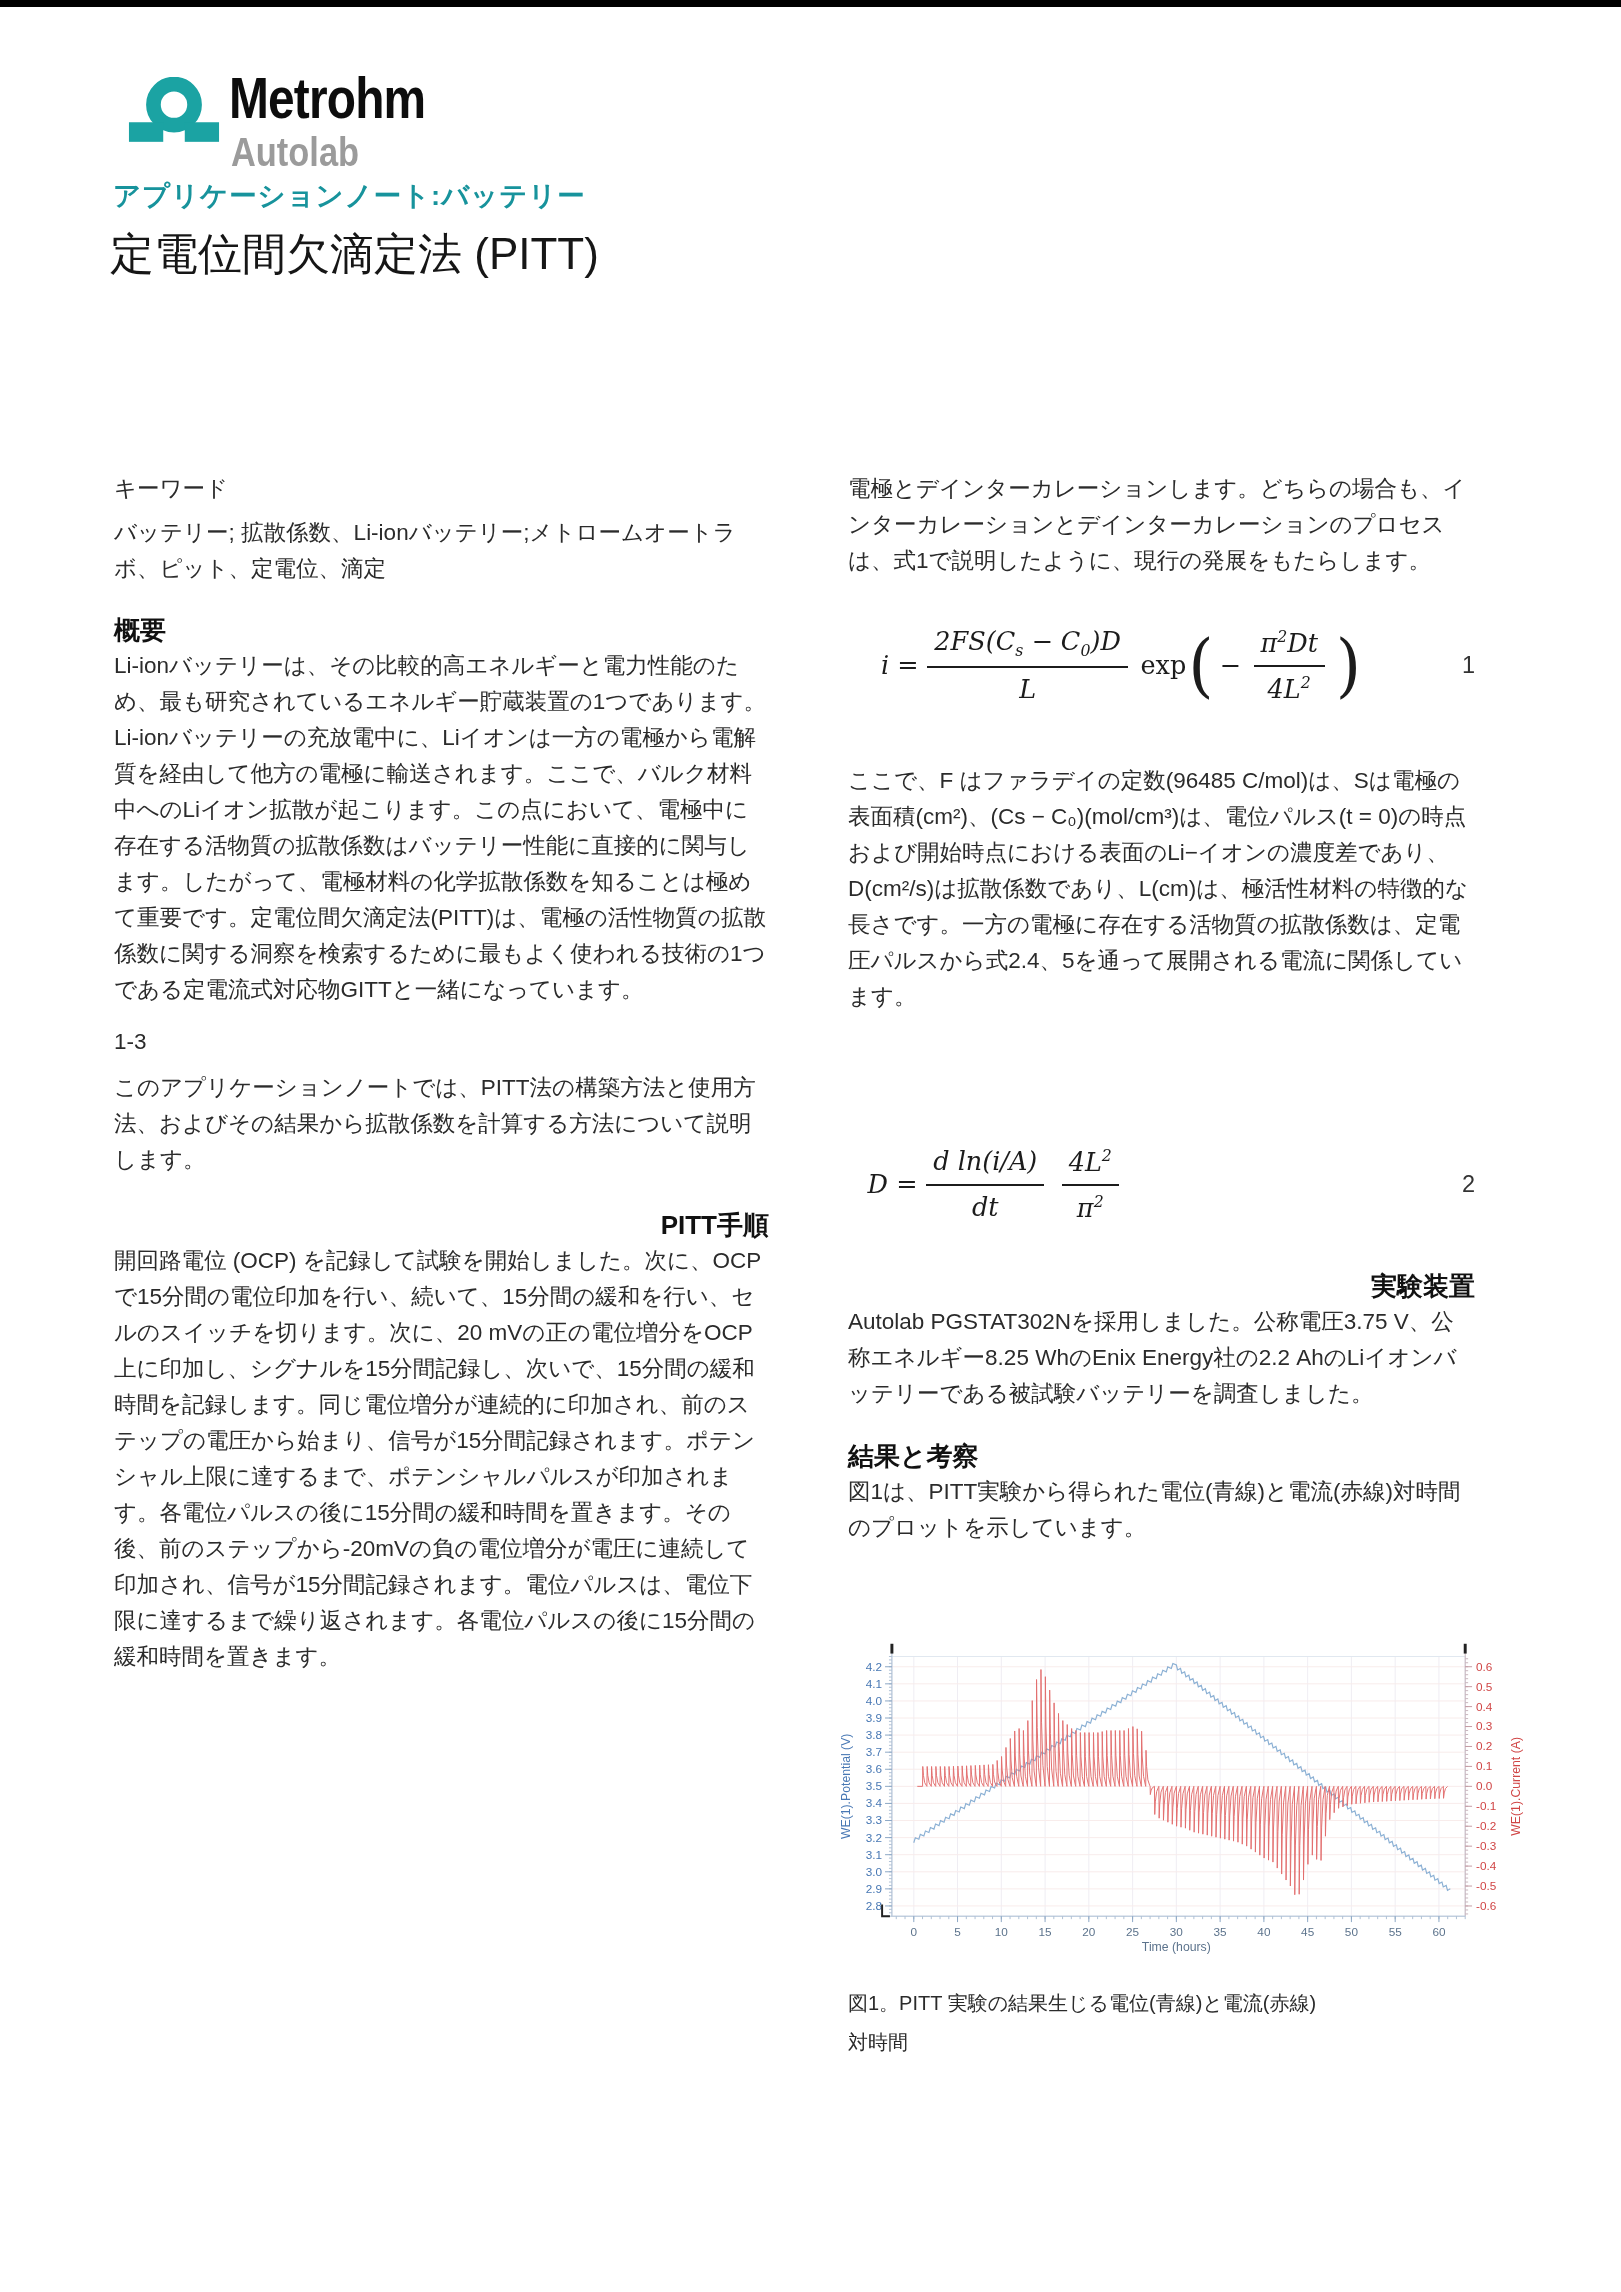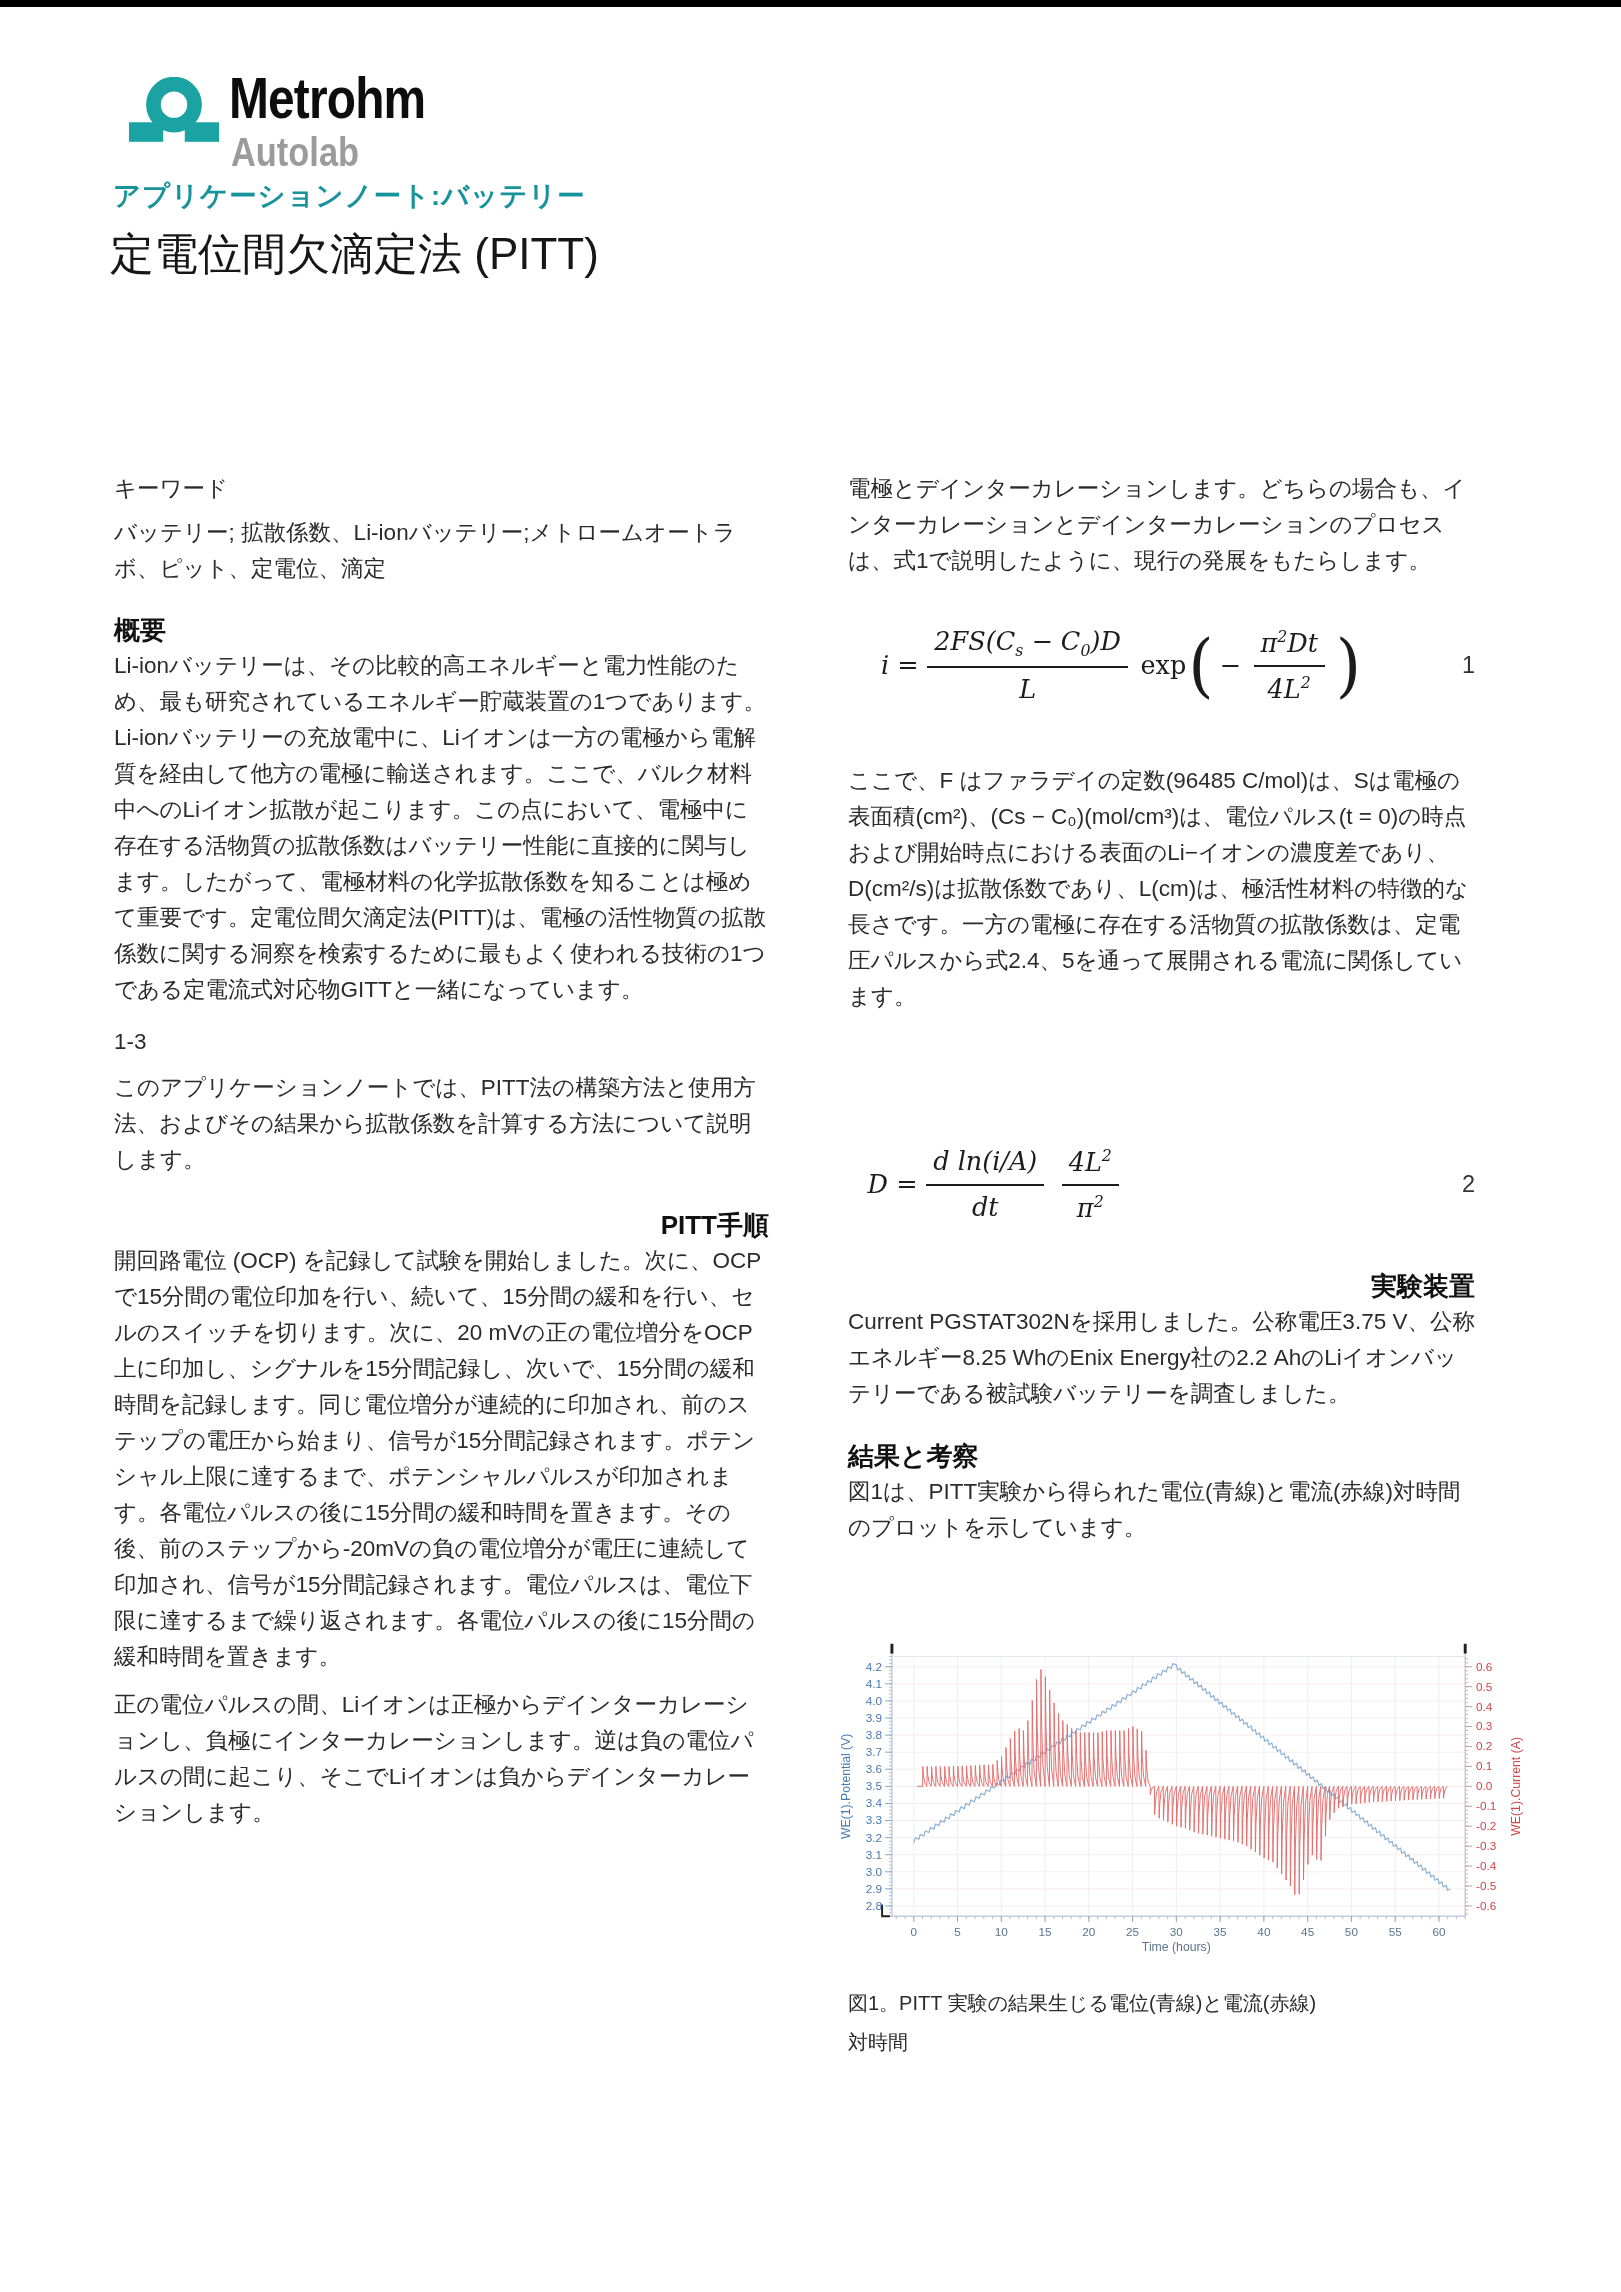--- a/index.html
+++ b/index.html
@@ -98,21 +98,20 @@
 
     <p class="sec-heading">概要</p>
     <p class="p-body"> Li-ionバッテリーは、その比較的高エネルギーと電力性能のため、最も研究されているエネルギー貯蔵装置の1つであります。Li-ionバッテリーの充放電中に、Liイオンは一方の電極から電解質を経由して他方の電極に輸送されます。ここで、バルク材料中へのLiイオン拡散が起こります。この点において、電極中に存在する活物質の拡散係数はバッテリー性能に直接的に関与します。したがって、電極材料の化学拡散係数を知ることは極めて重要です。定電位間欠滴定法(PITT)は、電極の活性物質の拡散係数に関する洞察を検索するために最もよく使われる技術の1つである定電流式対応物GITTと一緒になっています。</p>
 
     <p class="p-body mt16">1-3</p>
 
     <p class="p-body mt10">このアプリケーションノートでは、PITT法の構築方法と使用方法、およびその結果から拡散係数を計算する方法について説明します。</p>
 
     <p class="sec-heading mt30">PITT手順</p>
     <p class="p-body">開回路電位 (OCP) を記録して試験を開始しました。次に、OCPで15分間の電位印加を行い、続いて、15分間の緩和を行い、セルのスイッチを切ります。次に、20 mVの正の電位増分をOCP上に印加し、シグナルを15分間記録し、次いで、15分間の緩和時間を記録します。同じ電位増分が連続的に印加され、前のステップの電圧から始まり、信号が15分間記録されます。ポテンシャル上限に達するまで、ポテンシャルパルスが印加されます。各電位パルスの後に15分間の緩和時間を置きます。その後、前のステップから-20mVの負の電位増分が電圧に連続して印加され、信号が15分間記録されます。電位パルスは、電位下限に達するまで繰り返されます。各電位パルスの後に15分間の緩和時間を置きます。</p>
-    <p class="p-body mt12">正の電位パルスの間、Liイオンは正極からデインターカレーションし、負極にインターカレーションします。逆は負の電位パルスの間に起こり、そこでLiイオンは負からデインターカレーションします。</p>
   </div>
 
   <div class="col col-right">
     <p class="p-body">電極とデインターカレーションします。どちらの場合も、インターカレーションとデインターカレーションのプロセスは、式1で説明したように、現行の発展をもたらします。</p>
 
     <div class="equation eq1">
       <span>i =</span>
       <span class="frac">
         <span class="num"><span>2FS(C</span><sub>s</sub><span> − C</span><sub>0</sub><span>)D</span></span>
         <span class="den">L</span>
@@ -137,21 +136,21 @@
         <span class="den">dt</span>
       </span>
       <span class="frac">
         <span class="num"><span>4L</span><sup>2</sup></span>
         <span class="den"><span>π</span><sup>2</sup></span>
       </span>
       <span class="eq-num">2</span>
     </div>
 
     <p class="sec-heading mt30">実験装置</p>
-    <p class="p-body">Current PGSTAT302Nを採用しました。公称電圧3.75 V、公称エネルギー8.25 WhのEnix Energy社の2.2 AhのLiイオンバッテリーである被試験バッテリーを調査しました。</p>
+    <p class="p-body">Autolab PGSTAT302Nを採用しました。公称電圧3.75 V、公称エネルギー8.25 WhのEnix Energy社の2.2 AhのLiイオンバッテリーである被試験バッテリーを調査しました。</p>
 
     <p class="sec-heading">結果と考察</p>
     <p class="p-body">図1は、PITT実験から得られた電位(青線)と電流(赤線)対時間のプロットを示しています。</p>
 
     <div class="figure">
       <svg id="chart-svg" width="706" height="343" viewBox="0 0 720 350" style="font-size:23px">
           <g>
             <line x1="87.32824427480917" y1="25" x2="87.32824427480917" y2="290" stroke="#efedf3" stroke-width="1"></line>
             <line x1="131.98473282442748" y1="25" x2="131.98473282442748" y2="290" stroke="#efedf3" stroke-width="1"></line>
             <line x1="176.6412213740458" y1="25" x2="176.6412213740458" y2="290" stroke="#efedf3" stroke-width="1"></line>

